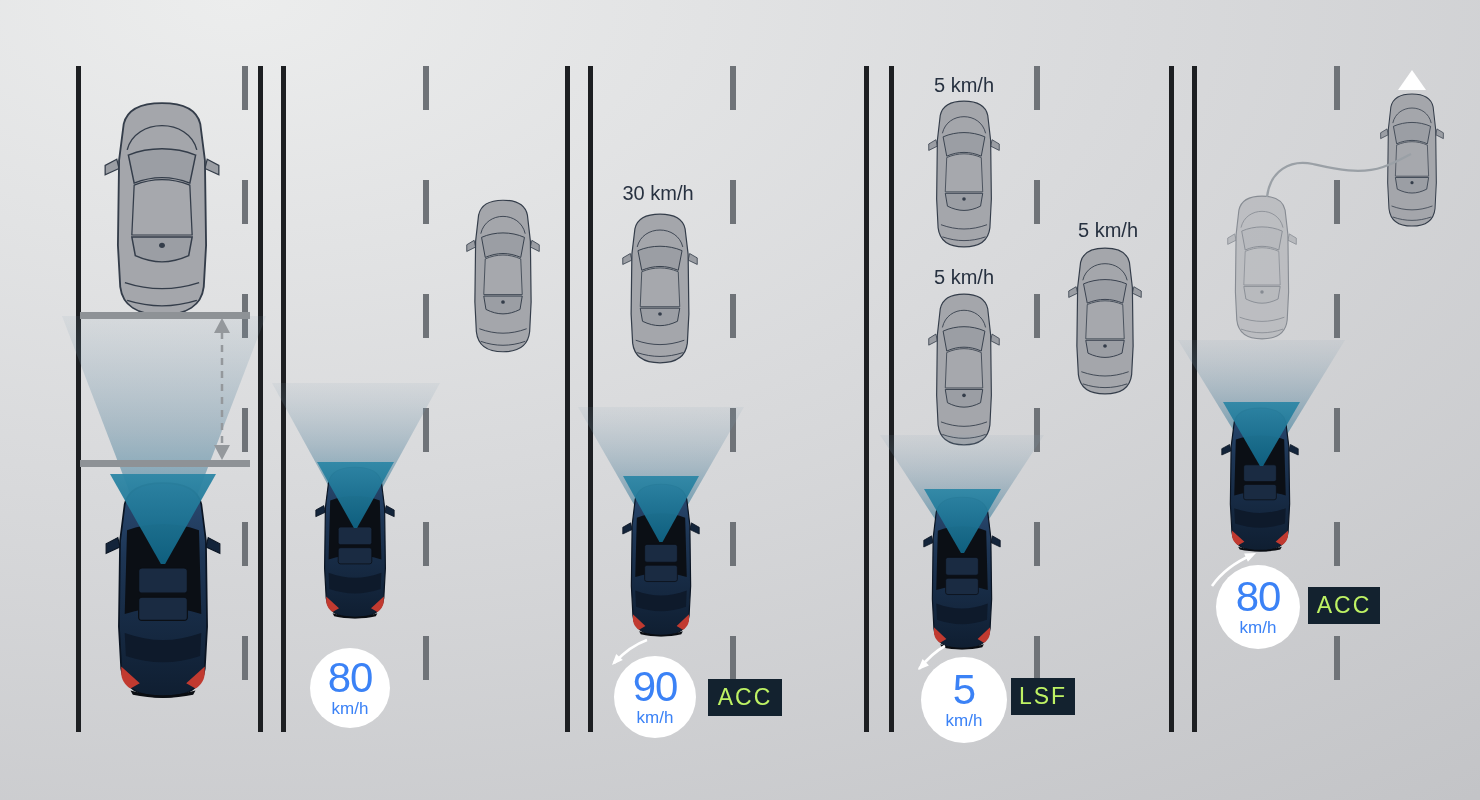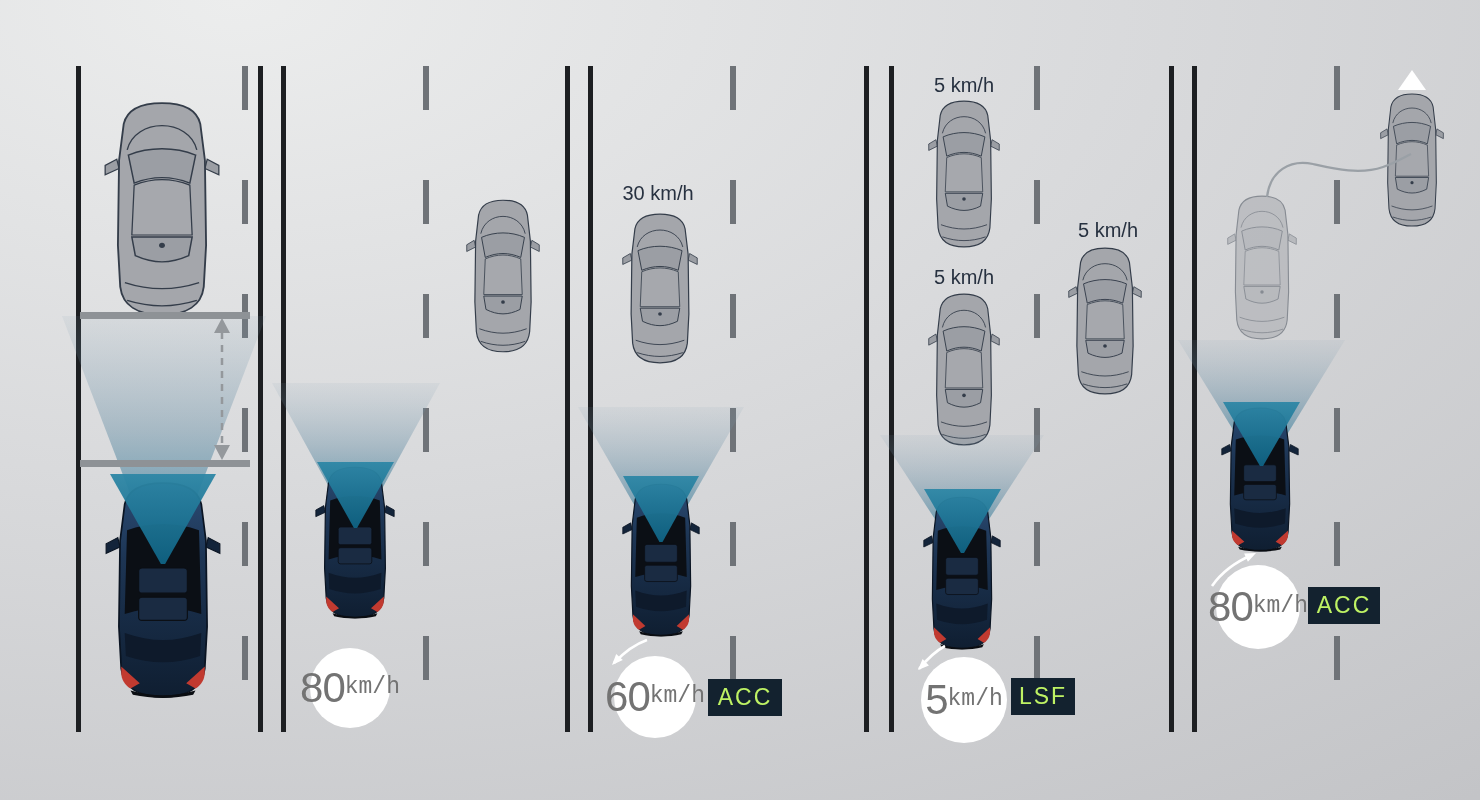--- a/index.html
+++ b/index.html
@@ -14,24 +14,24 @@
   .vdash{position:absolute;top:66px;height:666px;width:6px;z-index:1;
     background:repeating-linear-gradient(180deg,#6f7378 0px,#6f7378 44px,rgba(0,0,0,0) 44px,rgba(0,0,0,0) 114px);}
   .car{position:absolute;z-index:2;}
   .car.ego{z-index:4;}
   .car.ghost{opacity:.48;}
   .cone{position:absolute;z-index:3;}
   .vtip{position:absolute;z-index:5;}
   .overlay{position:absolute;z-index:6;}
   .hbar{position:absolute;z-index:6;height:7px;background:#8e9296;}
   .speed-circle{position:absolute;z-index:7;background:#ffffff;border-radius:50%;
-    display:flex;flex-direction:row;align-items:center;justify-content:center;
-    color:#737373;}
+    display:flex;flex-direction:column;align-items:center;justify-content:center;
+    color:#3b82f6;}
   .speed-value{font-size:42px;line-height:1;letter-spacing:-1px;}
-  .speed-unit{font-size:23px;line-height:1.2;font-family:Liberation Mono, monospace;}
+  .speed-unit{font-size:17px;line-height:1.2;}
   .mode-badge{position:absolute;z-index:7;background:#13222f;color:#bef264;
     display:flex;align-items:center;justify-content:center;
     font-size:23px;letter-spacing:2px;}
   .float-label{position:absolute;z-index:7;font-size:20px;color:#273140;
     white-space:nowrap;text-align:center;}
   
   .cg-body{fill:#a4a6ab;stroke:#343d4a;stroke-width:1.6;}
   .cg-glass{fill:#9b9ea4;stroke:#343d4a;stroke-width:1.3;}
   .cg-roof{fill:#a6a8ad;stroke:#343d4a;stroke-width:1.1;}
   .cg-line{stroke:#343d4a;fill:none;stroke-width:1.2;}
@@ -172,21 +172,21 @@
     <svg class="vtip" style="left:623px;top:476px;width:76px;height:66px" viewBox="0 0 100 100" preserveAspectRatio="none">
       <polygon points="0,0 100,0 52,100 48,100" fill="url(#tipGrad)" opacity="0.95"></polygon>
     </svg>
 
     <svg class="overlay" style="left:600px;top:632px;width:60px;height:45px" viewBox="0 0 60 45">
       <path d="M47,8 Q30,14 14,31" stroke="#ffffff" fill="none" stroke-width="2.6"></path>
       <polygon points="0,0 11,4.5 0,9" fill="#ffffff" transform="translate(12,33) rotate(133) translate(-11,-4.5)"></polygon>
     </svg>
 
     <div class="speed-circle" style="left:614px;top:656px;width:82px;height:82px">
-      <span class="speed-value">60</span>
+      <span class="speed-value">90</span>
       <span class="speed-unit">km/h</span>
     </div>
     <div class="mode-badge" style="left:708px;top:679px;width:74px;height:37px">ACC</div>
   </section>
 
   <section>
     <div class="vline" style="left:889px"></div>
     <div class="vdash" style="left:1034px"></div>
     <div class="vline" style="left:1169px"></div>
 

